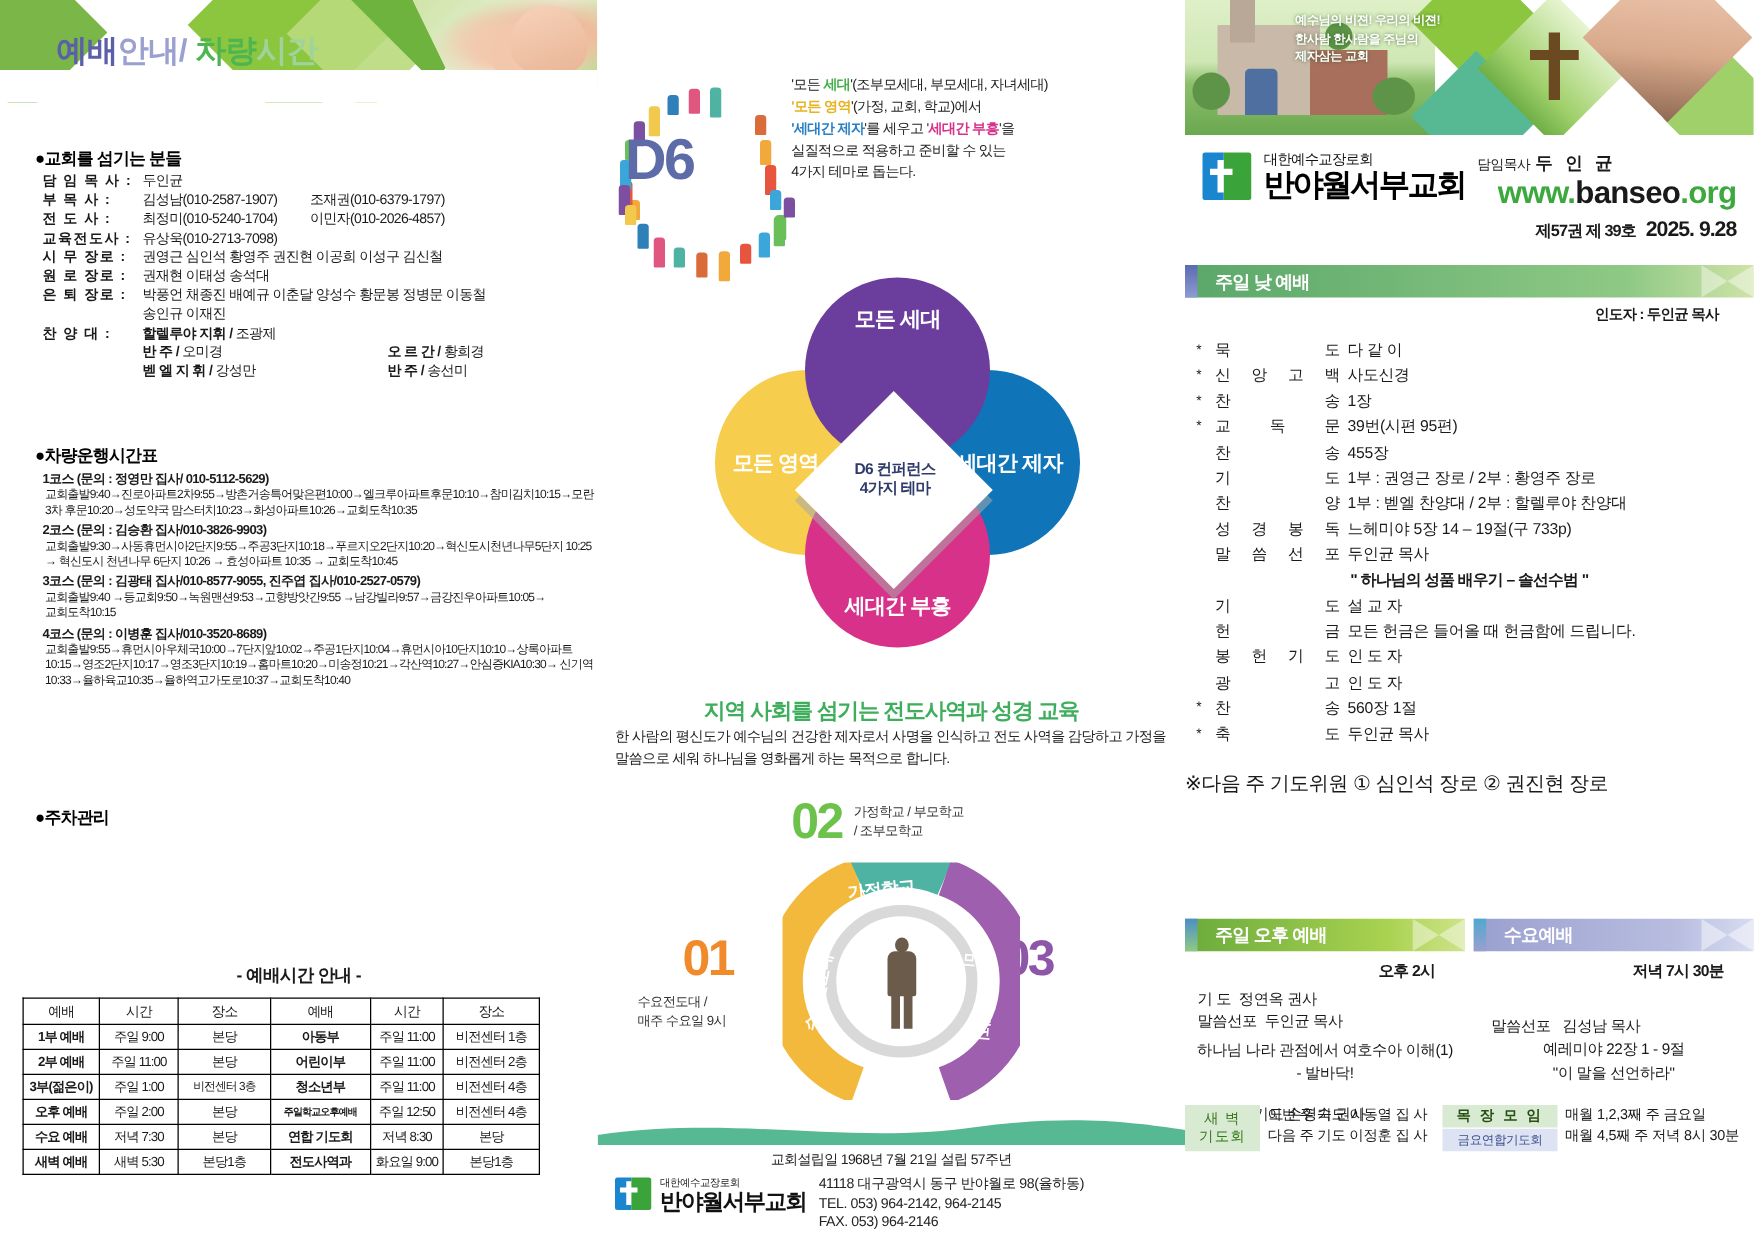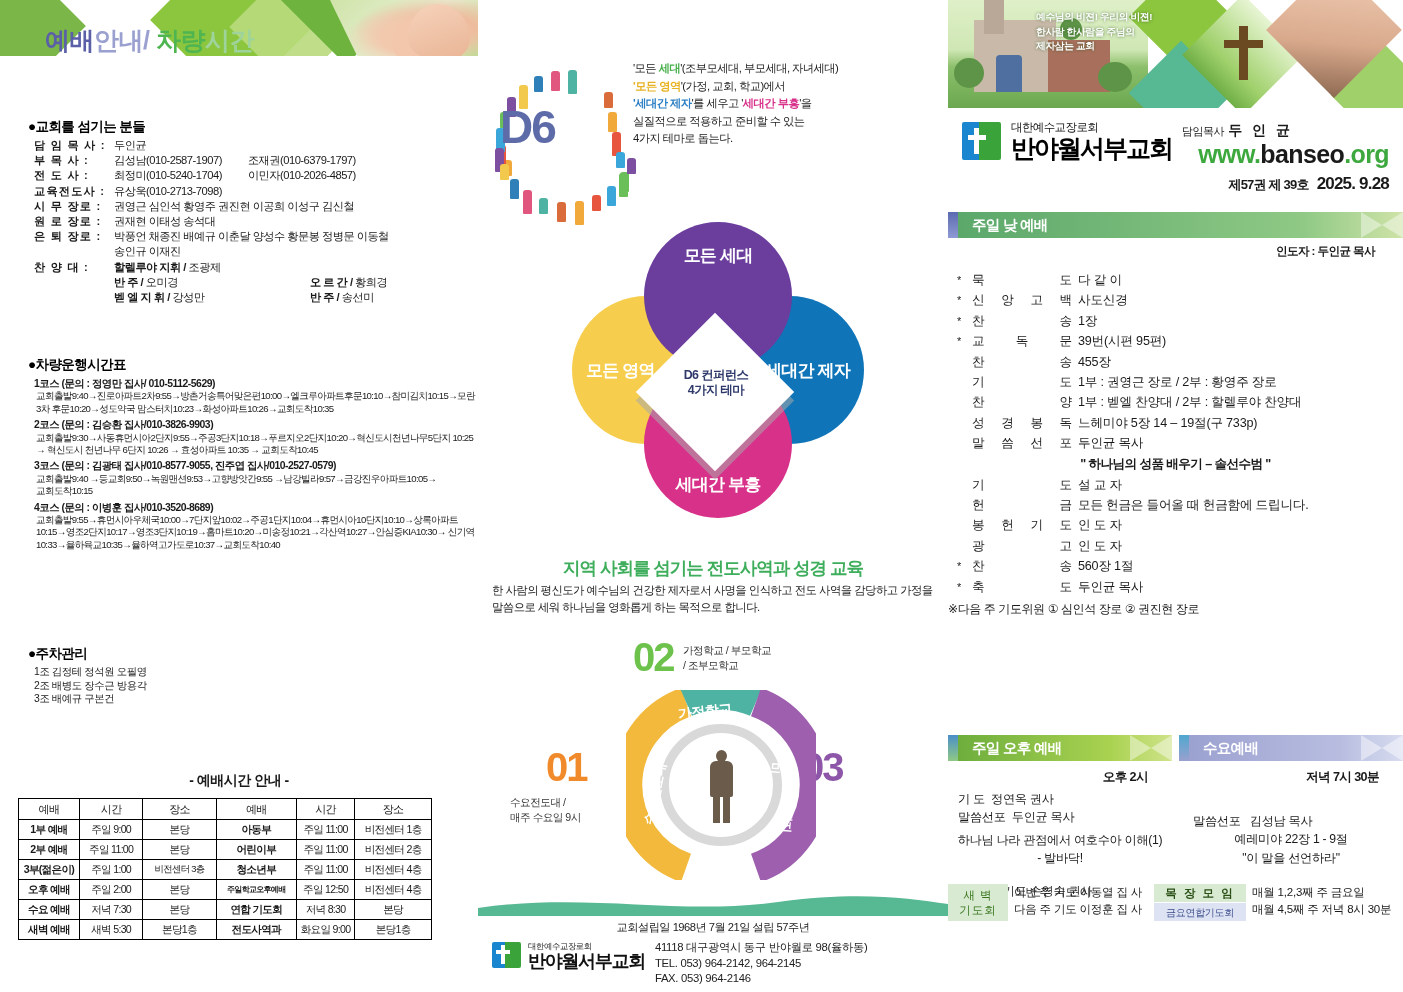--- a/index.html
+++ b/index.html
@@ -170,21 +170,21 @@
   .rbar .chev{ position:absolute; right:0; top:0; width:42px; height:26px; z-index:2; }
 
   .sv { position:absolute; left:0; width:455px; }
   .lead { text-align:right; font-size:11.6px; font-weight:bold; letter-spacing:-.6px; padding-right:28px; margin-top:6px;}
   .ord { margin-top:11px; font-size:12.6px; line-height:20.4px; letter-spacing:-.2px;}
   .ord-row { display:flex; }
   .ord-star{ width:22px; flex:none; text-align:center; font-size:11px;}
   .ord-lab { width:108px; flex:none; display:flex; justify-content:space-between; padding:0 6px 0 2px;}
   .ord-val { flex:1; }
   .sermon { text-align:center; font-weight:bold; font-size:12.6px; letter-spacing:-.6px; margin:2px 0 2px 0;}
-  .nextweek{ font-size:12px; letter-spacing:-.4px; margin-top:4px;}
+  .nextweek{ font-size:16px; letter-spacing:-.4px; margin-top:20px;}
 
   .two { position:absolute; left:0; top:735px; width:455px; }
   .two-cols{ display:flex; }
   .two-col { width:224px; }
   .two-col.sp { margin-left:7px; }
   .time-r { text-align:right; font-size:12.6px; font-weight:bold; padding-right:24px; margin-top:8px; letter-spacing:-.6px;}
   .body-s { font-size:12.2px; line-height:18.4px; letter-spacing:-.3px; margin-top:4px;}
   .ctr { text-align:center; }
   .pad8 { padding-left:10px; }
 
@@ -292,25 +292,20 @@
           <div class="bus-course">3코스 (문의 : 김광태 집사/010-8577-9055, 진주엽 집사/010-2527-0579)</div>
           <div class="bus-route" style="white-space: pre-line;">교회출발9:40 →등교회9:50→녹원맨션9:53→고향방앗간9:55 →남강빌라9:57→금강진우아파트10:05→
 교회도착10:15</div>
           <div class="bus-course">4코스 (문의 : 이병훈 집사/010-3520-8689)</div>
           <div class="bus-route" style="white-space: pre-line;">교회출발9:55→휴먼시아우체국10:00→7단지앞10:02→주공1단지10:04→휴먼시아10단지10:10→상록아파트10:15→영조2단지10:17→영조3단지10:19→홈마트10:20→미송정10:21→각산역10:27→안심증KIA10:30→ 신기역 10:33→율하육교10:35→율하역고가도로10:37→교회도착10:40</div>
         </div>
     </div>
 
     <div style="position:absolute; left:28px; top:645px; width:440px;">
       <div class="sec-head">●주차관리</div>
-      <div class="park" id="park-list">
-          <div>1조 김정테 정석원 오필영</div>
-          <div>2조 배병도 장수근 방용각</div>
-          <div>3조 배예규 구본건</div>
-        </div>
     </div>
 
     <div style="position:absolute; left:0; top:772px; width:478px;">
       <div class="wt-title">- 예배시간 안내 -</div>
       <table class="wt">
         <thead>
             <tr id="wt-head">
               <th>예배</th>
               <th>시간</th>
               <th>장소</th>

